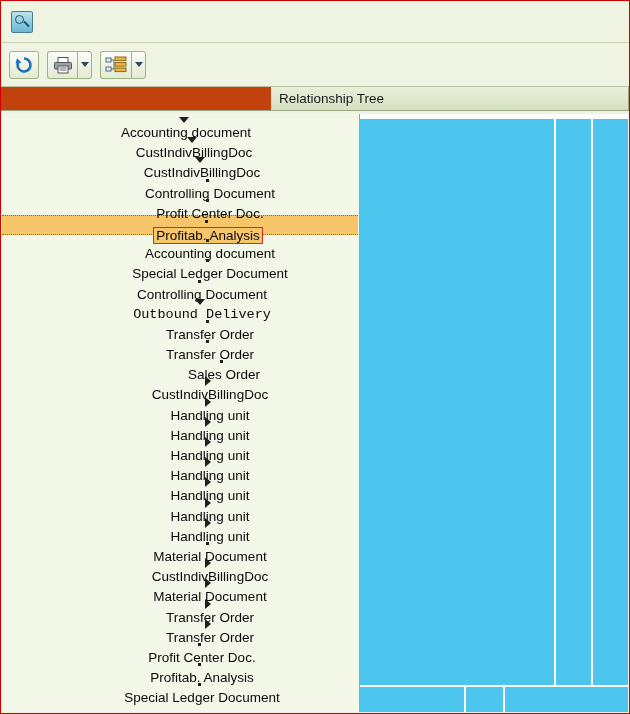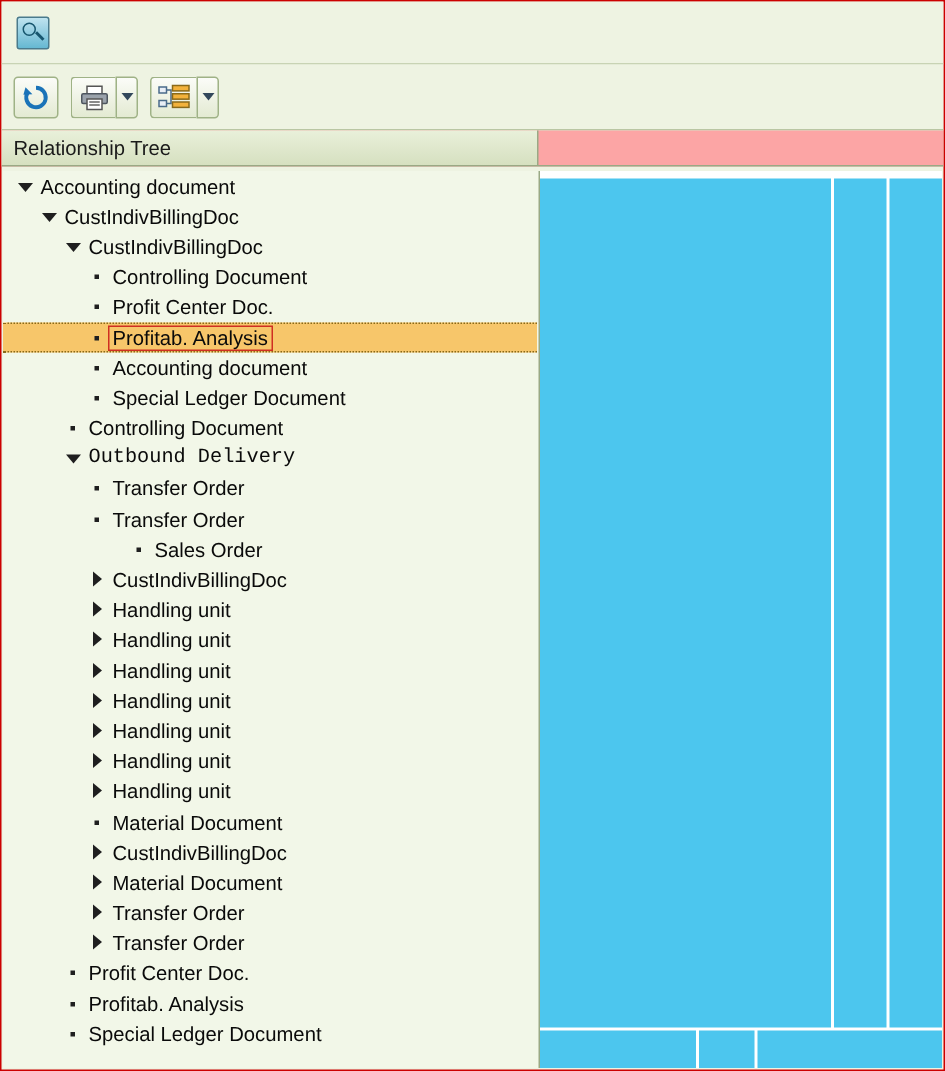--- a/index.html
+++ b/index.html
@@ -112,23 +112,24 @@
     width: 0;
     height: 0;
     border-left: 4px solid transparent;
     border-right: 4px solid transparent;
     border-top: 5px solid #33485c;
   }
   
   .colheaders {
     display: flex;
     height: 24px;
-    background: #fca5a5;
+    background: #c2410c;
     border-bottom: 1px solid #9aa985;
     box-sizing: border-box;
+    justify-content: flex-end;
   }
   .colheader {
     font-size: 13.5px;
     color: #1a1a1a;
     display: flex;
     align-items: center;
     padding-left: 8px;
     background: linear-gradient(#e9f0da, #d6e0c0);
     border-right: 1px solid #9aa985;
     box-sizing: border-box;
@@ -166,20 +167,21 @@
   }
   
   .row {
     height: 20.2px;
     display: flex;
     align-items: center;
     white-space: nowrap;
     font-size: 13.5px;
     color: #0a0a0a;
     box-sizing: border-box;
+    flex-direction: column;
   }
   .row .twisty {
     width: 11px;
     height: 11px;
     flex: 0 0 11px;
     position: relative;
     margin-right: 3px;
   }
   .tw-down {
     width: 0; height: 0;

